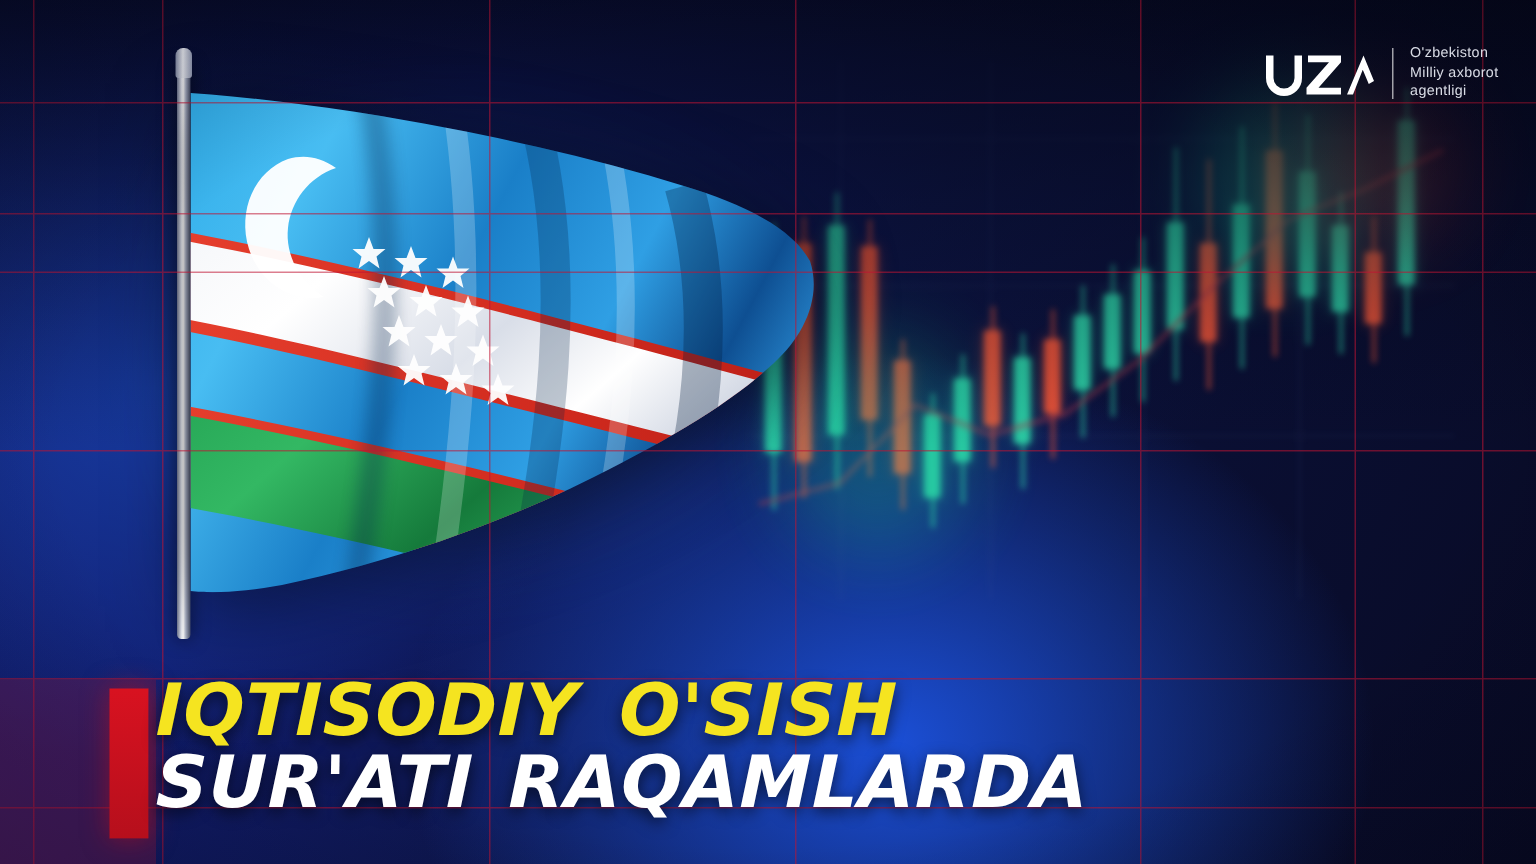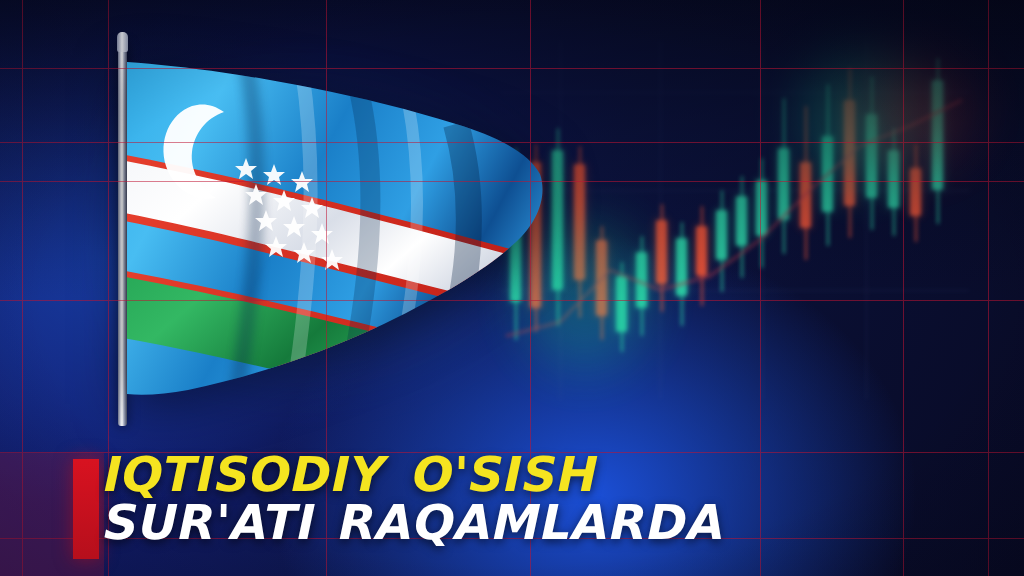--- a/index.html
+++ b/index.html
@@ -342,14 +342,27 @@
 
   <div class="bg-vignette"></div>
 
   <div class="maroon-quad"></div>
   <div class="redbar"></div>
   <div class="headline">
     <p class="l1">IQTISODIY O'SISH</p>
     <p class="l2">SUR'ATI RAQAMLARDA</p>
   </div>
 
+  <div class="logo">
+    <svg class="mark" width="74" height="30" viewBox="0 0 148 60">
+      <g fill="#ffffff">
+        <path d="M2,6 h10 v30 a14,14 0 0 0 28,0 V6 h10 v30 a24,24 0 0 1 -48,0 Z"></path>
+        <path d="M58,6 h44 v9 L72,49 h30 v9 H56 v-9 L86,15 H58 Z"></path>
+      </g>
+      <path d="M110,58 L132,6 L146,40 L139,44 L131,25 L118,58 Z" fill="#ffffff"></path>
+    </svg>
+    <div class="divider"></div>
+    <div class="tagline">O'zbekiston
+Milliy axborot
+agentligi</div>
+  </div>
 
 </div>
 
 </body></html>

